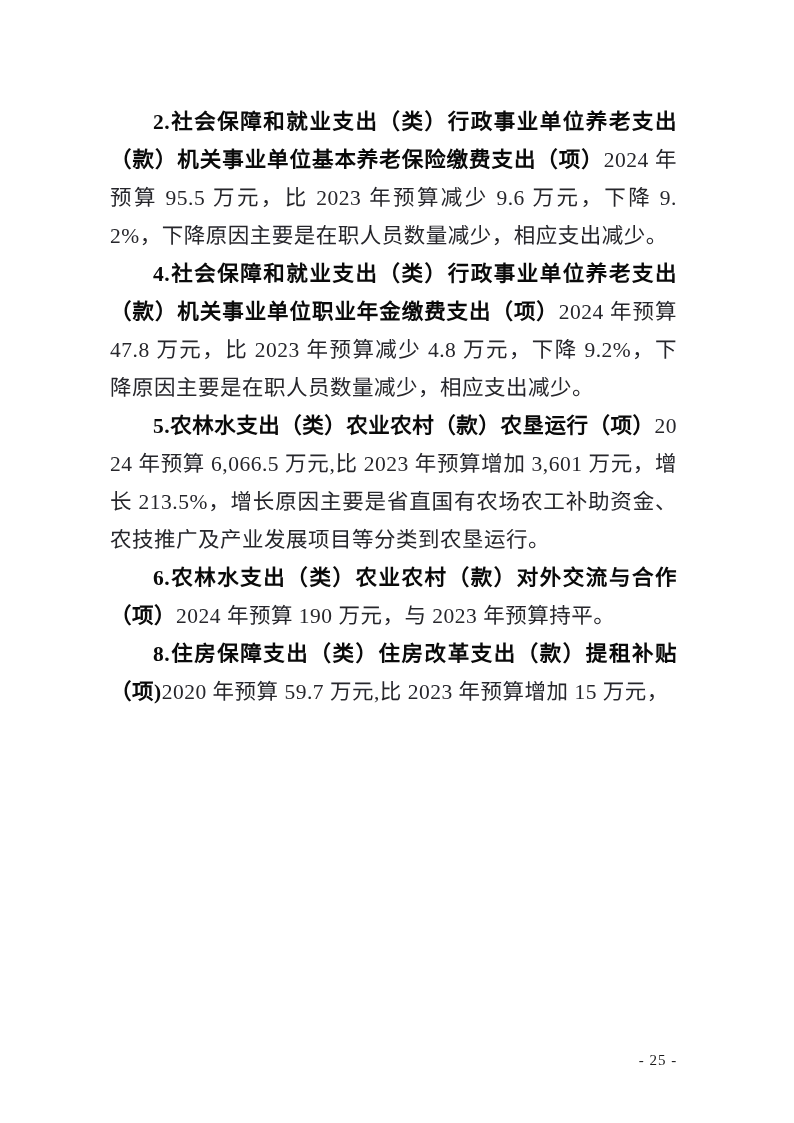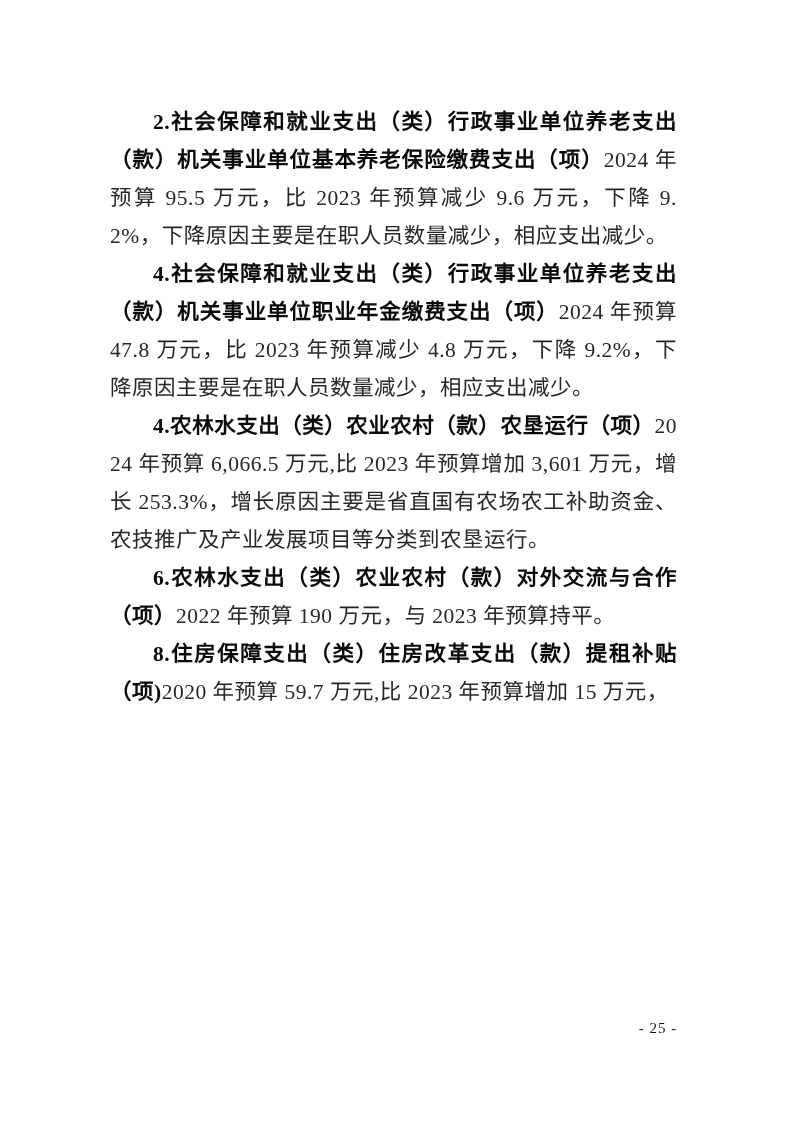--- a/index.html
+++ b/index.html
@@ -31,43 +31,43 @@
     letter-spacing: 0.5px;
     word-break: break-all;
   }
   .para .head {
     font-weight: bold;
     color: #0a0a0a;
   }
   .page-number {
     position: absolute;
     left: 618px;
-    top: 1020px;
+    top: 1052px;
     width: 80px;
     text-align: center;
     font-size: 15px;
     letter-spacing: 1px;
     color: #1a1a1a;
     font-family: "Liberation Serif", "DejaVu Serif", serif;
   }
 </style>
 </head>
 <body>
 
 <div class="page">
   <div class="content">
 
     <p class="para"><span class="head">2.社会保障和就业支出（类）行政事业单位养老支出（款）机关事业单位基本养老保险缴费支出（项）</span><span>2024 年预算 95.5 万元，比 2023 年预算减少 9.6 万元，下降 9.2%，下降原因主要是在职人员数量减少，相应支出减少。</span></p>
 
     <p class="para"><span class="head">4.社会保障和就业支出（类）行政事业单位养老支出（款）机关事业单位职业年金缴费支出（项）</span><span>2024 年预算 47.8 万元，比 2023 年预算减少 4.8 万元，下降 9.2%，下降原因主要是在职人员数量减少，相应支出减少。</span></p>
 
 
-    <p class="para"><span class="head">4.农林水支出（类）农业农村（款）农垦运行（项）</span><span>2024 年预算 6,066.5 万元,比 2023 年预算增加 3,601 万元，增长 253.3%，增长原因主要是省直国有农场农工补助资金、农技推广及产业发展项目等分类到农垦运行。</span></p>
+    <p class="para"><span class="head">5.农林水支出（类）农业农村（款）农垦运行（项）</span><span>2024 年预算 6,066.5 万元,比 2023 年预算增加 3,601 万元，增长 213.5%，增长原因主要是省直国有农场农工补助资金、农技推广及产业发展项目等分类到农垦运行。</span></p>
 
-    <p class="para"><span class="head">6.农林水支出（类）农业农村（款）对外交流与合作（项）</span><span>2022 年预算 190 万元，与 2023 年预算持平。</span></p>
+    <p class="para"><span class="head">6.农林水支出（类）农业农村（款）对外交流与合作（项）</span><span>2024 年预算 190 万元，与 2023 年预算持平。</span></p>
 
 
     <p class="para"><span class="head">8.住房保障支出（类）住房改革支出（款）提租补贴（项)</span><span>2020 年预算 59.7 万元,比 2023 年预算增加 15 万元，</span></p>
 
   </div>
 
   <div class="page-number">- 25 -</div>
 </div>
 
 </body></html>

